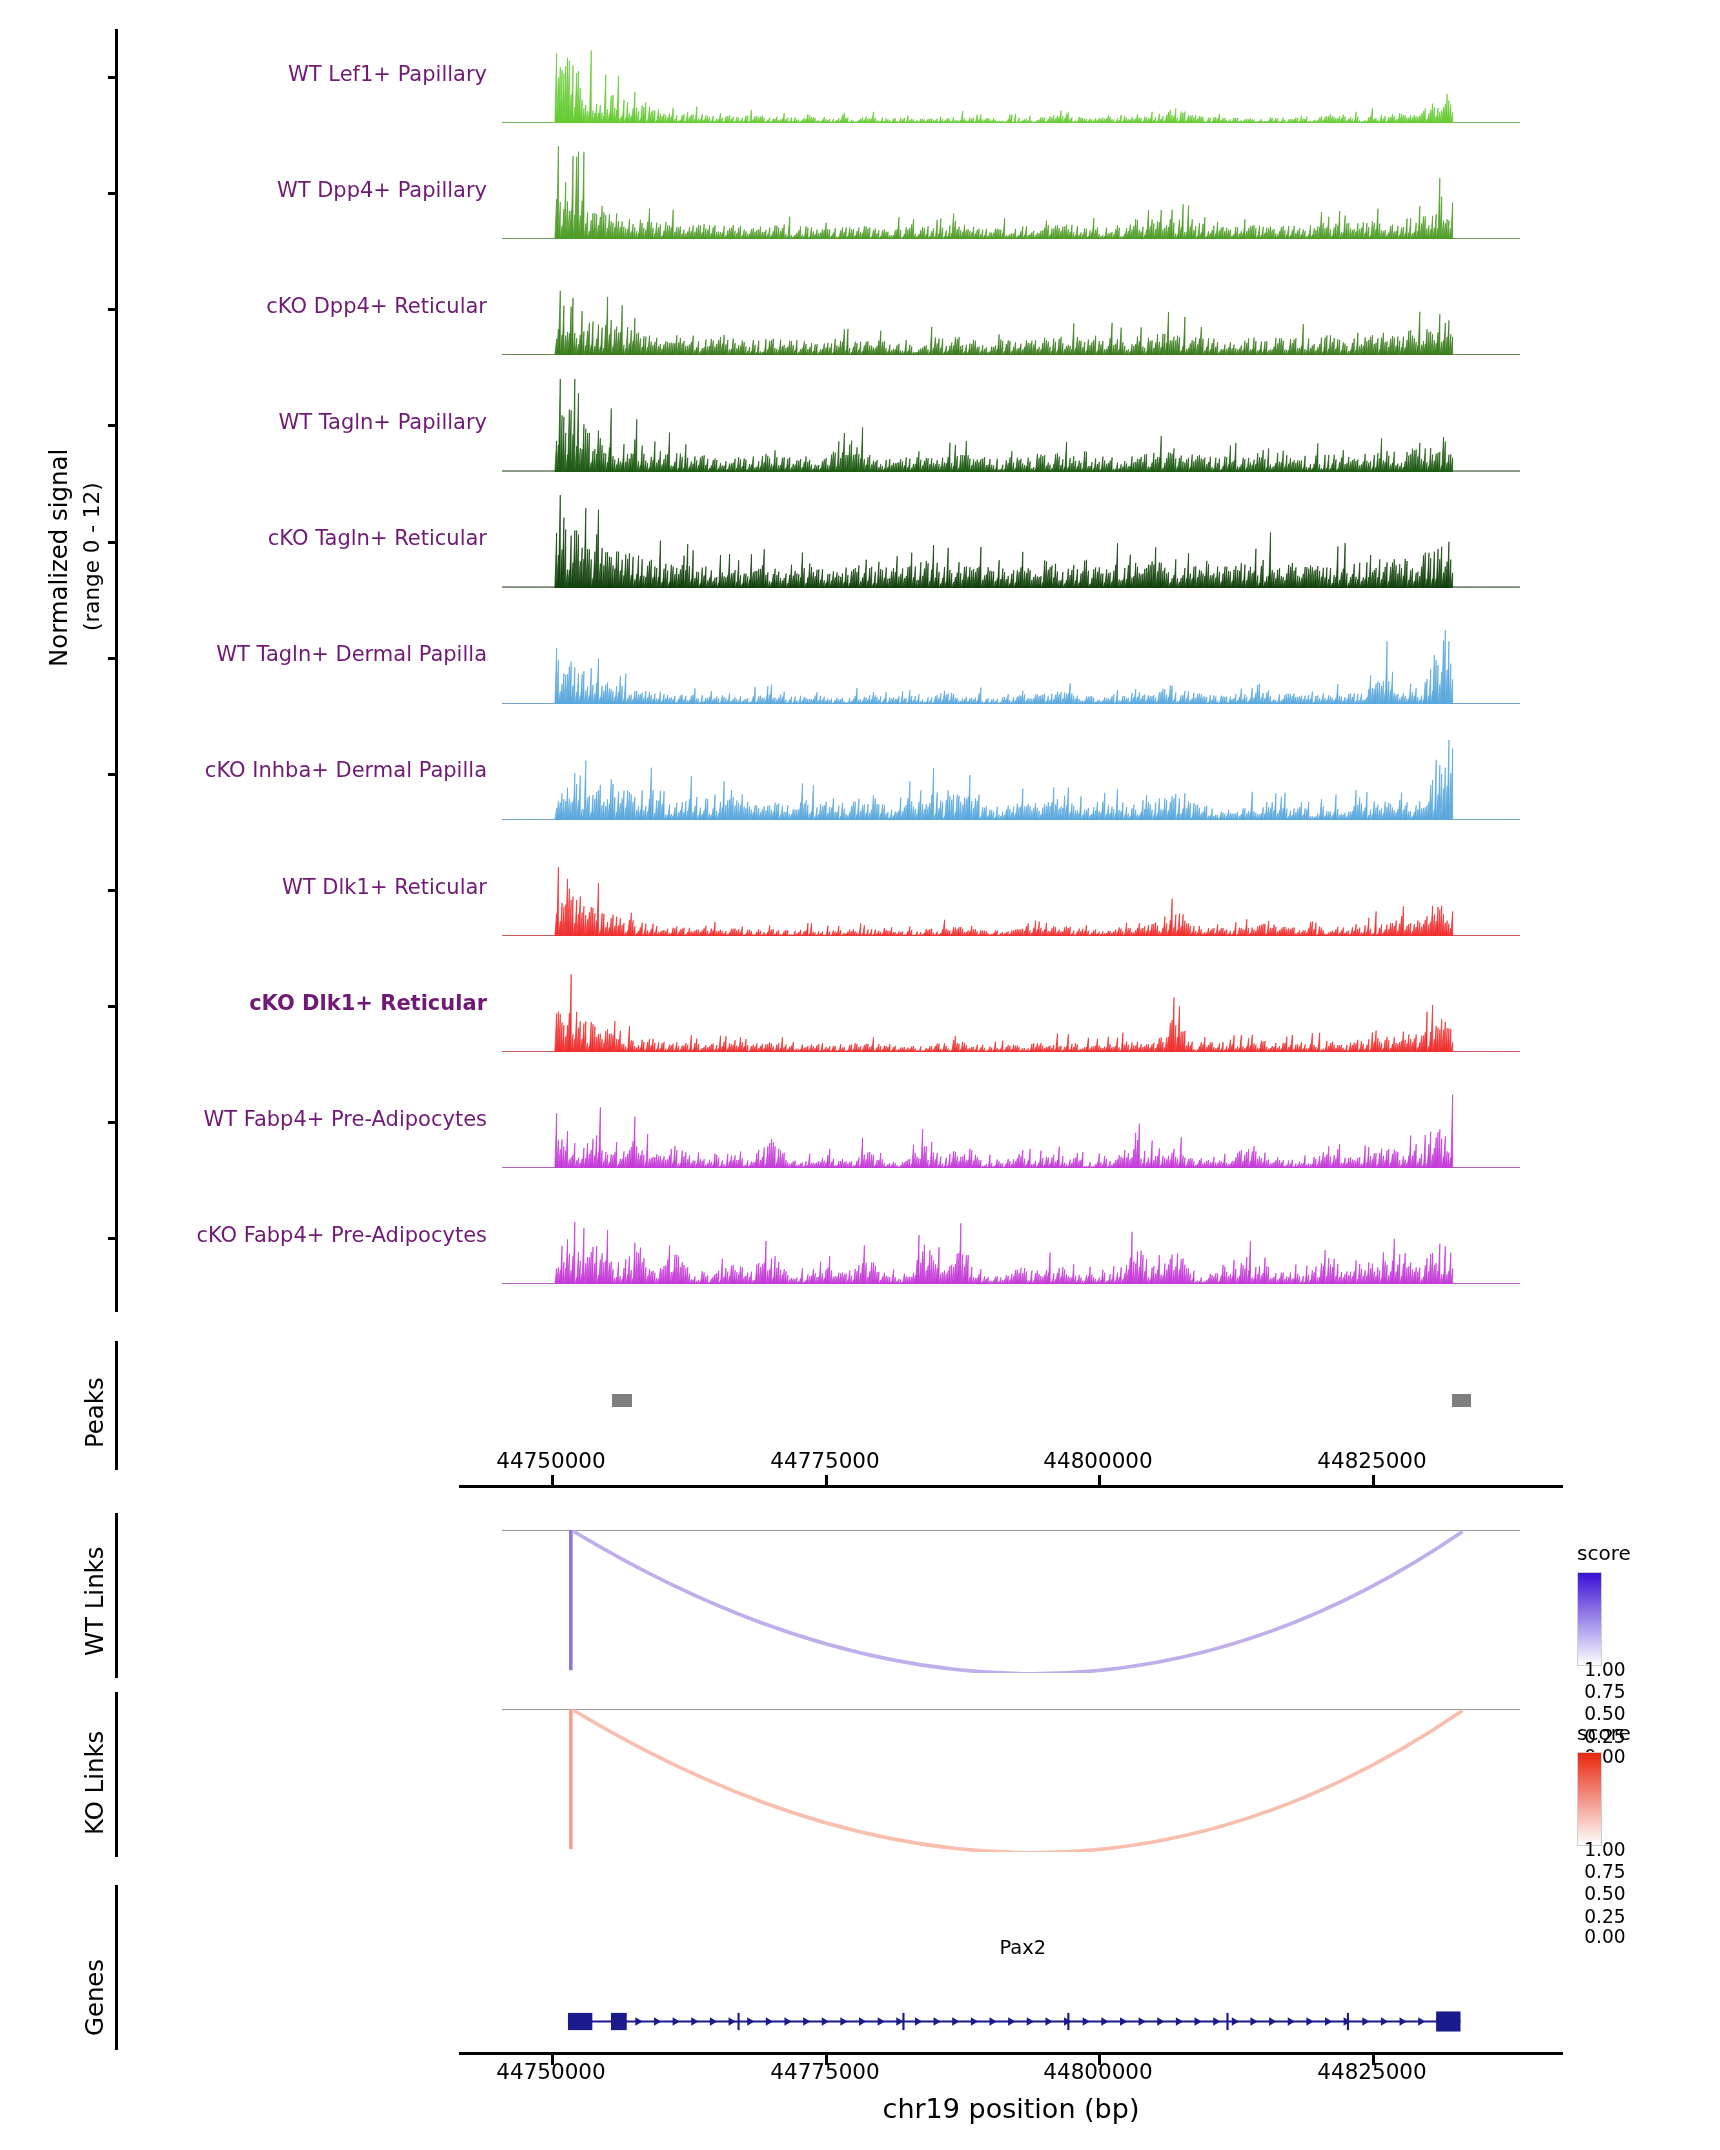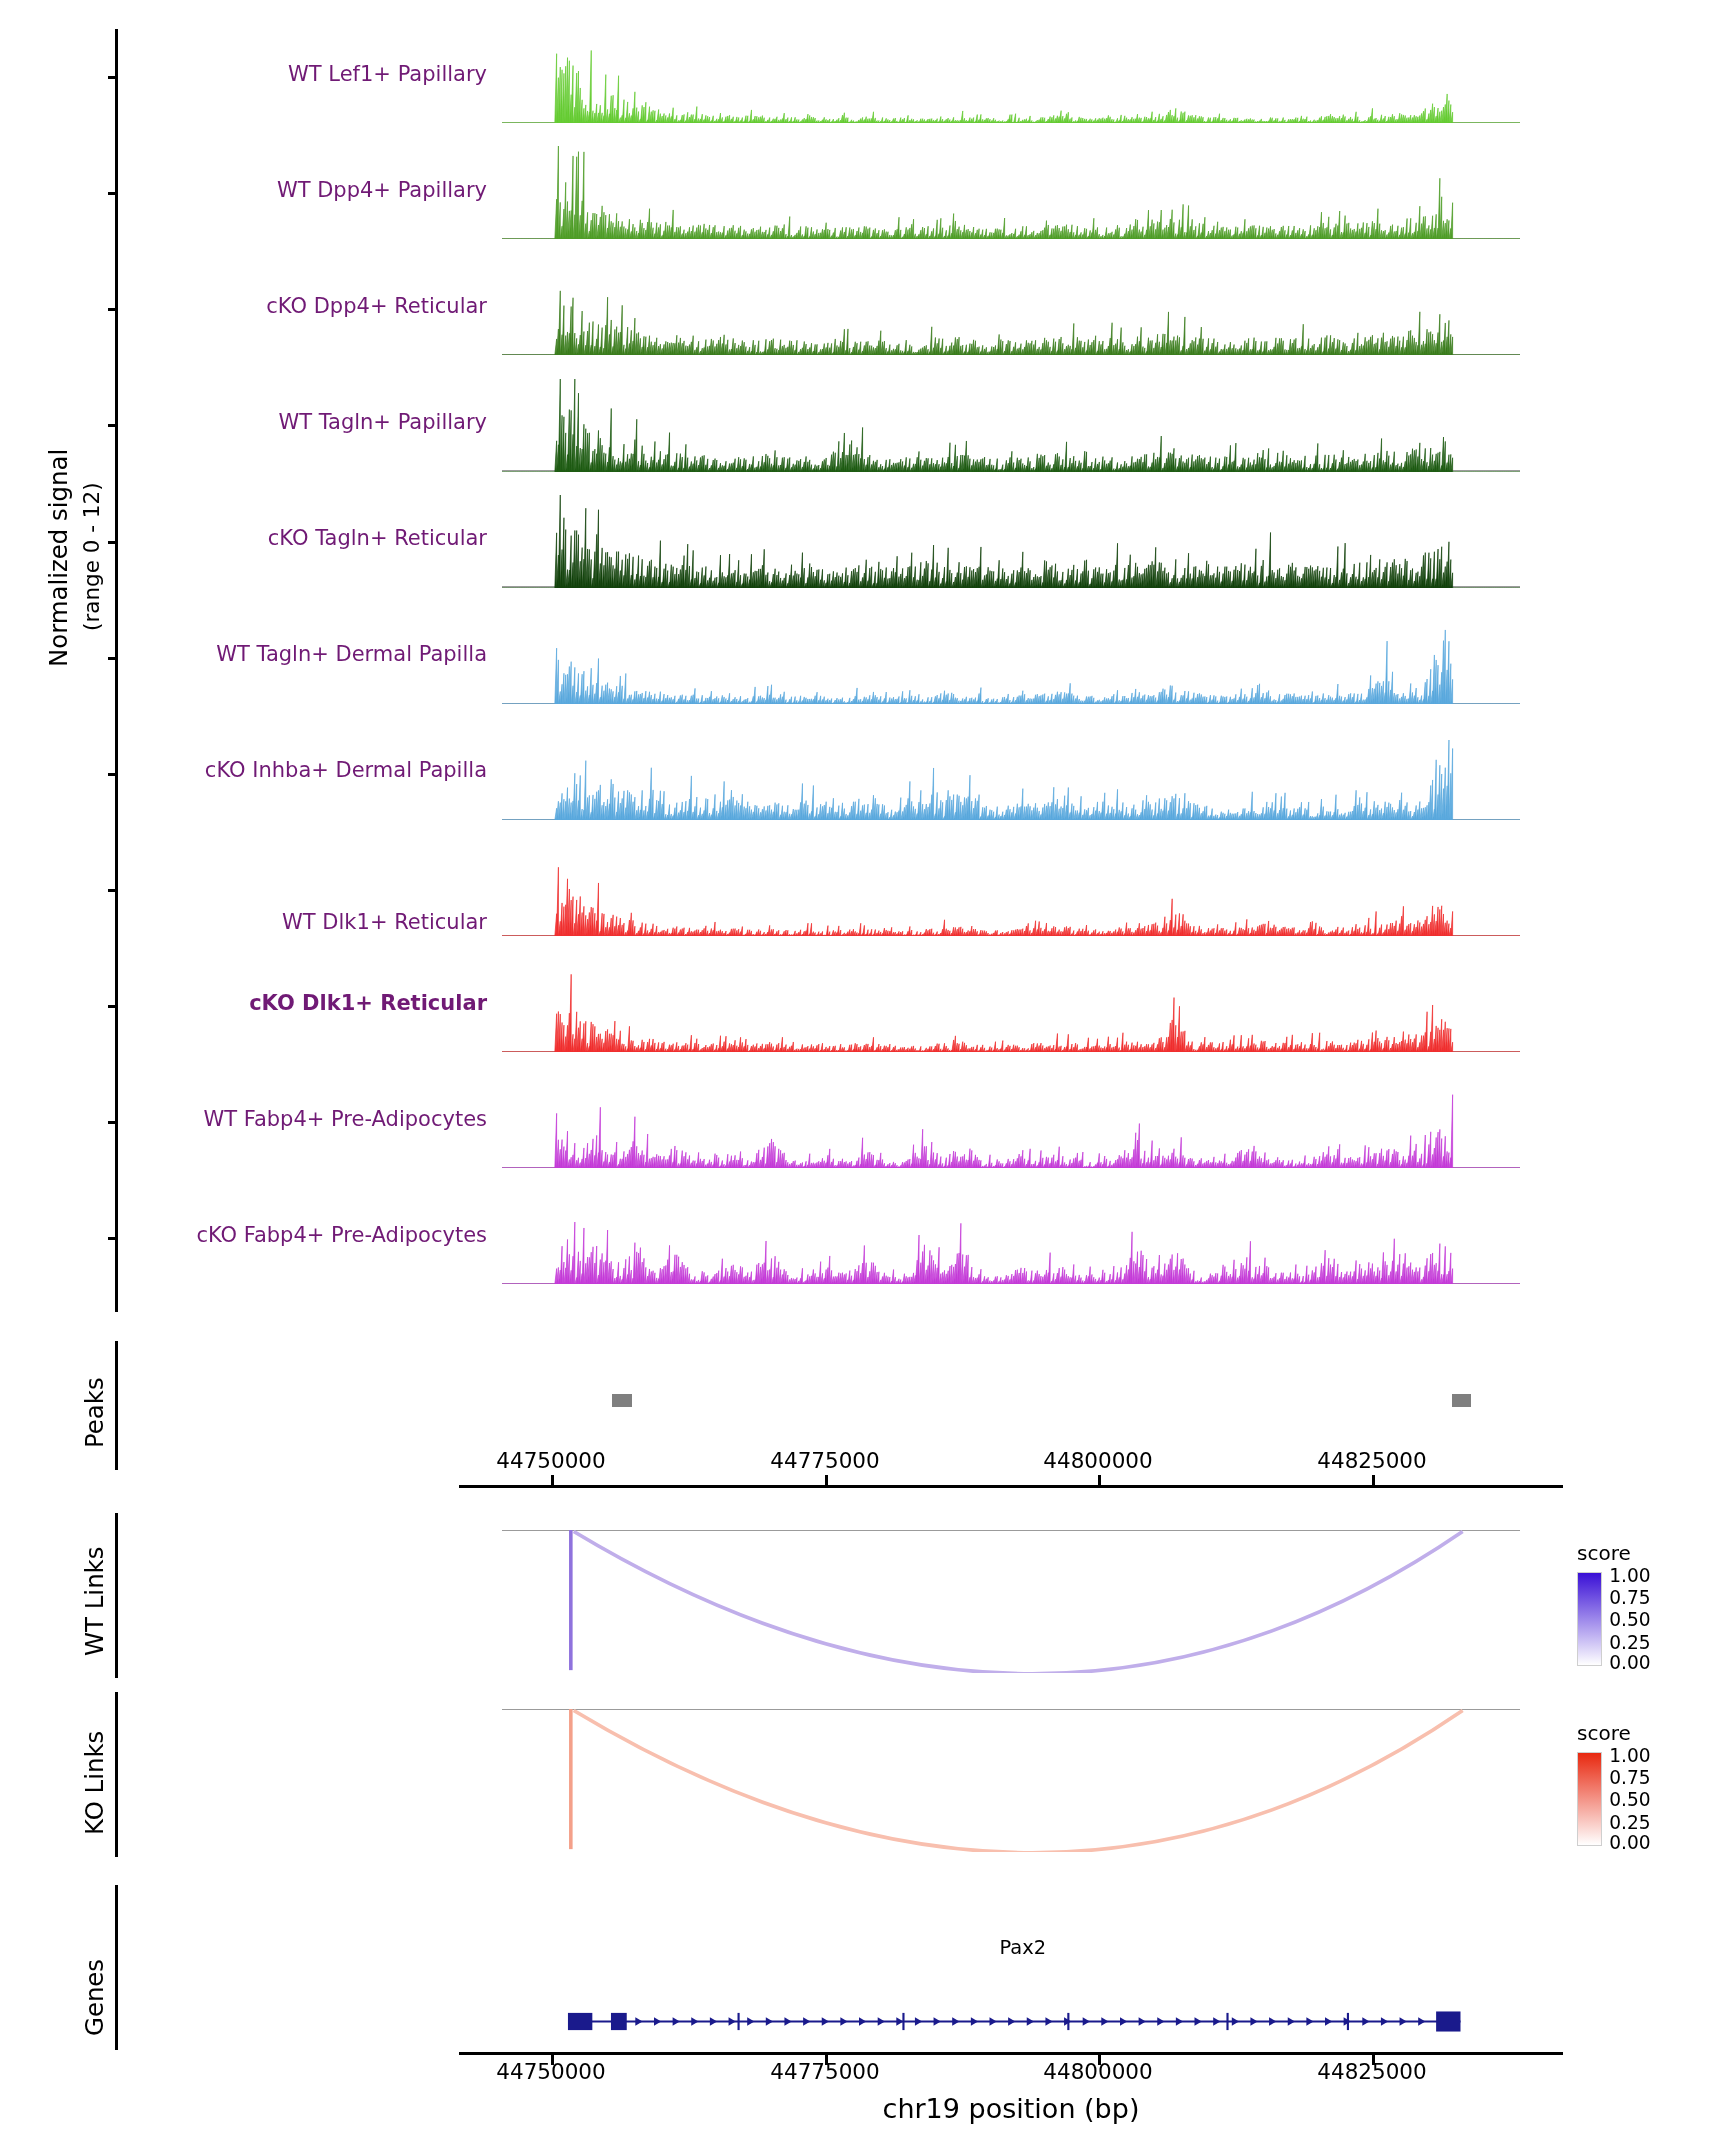--- a/index.html
+++ b/index.html
@@ -110,21 +110,21 @@
   
   .legend {
     position: absolute;
     font-size: 21.5px;
   }
   .legend-title {
     font-size: 20px;
     margin-bottom: 7.2px;
     color: #000000;
   }
-  .legend-body { display: flex; align-items: flex-start; }
+  .legend-body { display: flex; flex-direction: column; align-items: flex-start; }
   .legend-bar {
     width: 23px;
     height: 92px;
     border: 0.7px solid #cfcfcf;
   }
   .legend-ticks {
     margin-left: 7.2px;
     position: relative;
     height: 92px;
     width: 79px;
@@ -210,21 +210,21 @@
       </svg>
     </div>
     <div class="track-label" style="left: 129px; top: 758px; width: 358px;">cKO Inhba+ Dermal Papilla</div>
     <div class="tick" style="left: 108px; top: 773px;"></div>
     <div class="baseline" style="top: 819px;"></div>
     <div class="cov-track" style="top: 727px;">
       <svg viewBox="0 0 1420 128" preserveAspectRatio="none">
         <path d="M 0 128 L 0.0 128.0 L 0.0 128 L 2.5 128.0 L 2.5 128 L 5.1 128.0 L 5.1 128 L 7.6 128.0 L 7.6 128 L 10.2 128.0 L 10.2 128 L 12.7 128.0 L 12.7 128 L 15.2 128.0 L 15.2 128 L 17.8 128.0 L 17.8 128 L 20.3 128.0 L 20.3 128 L 22.9 128.0 L 22.9 128 L 25.4 128.0 L 25.4 128 L 27.9 128.0 L 27.9 128 L 30.5 128.0 L 30.5 128 L 33.0 128.0 L 33.0 128 L 35.6 128.0 L 35.6 128 L 38.1 128.0 L 38.1 128 L 40.6 128.0 L 40.6 128 L 43.2 128.0 L 43.2 128 L 45.7 128.0 L 45.7 128 L 48.3 128.0 L 48.3 128 L 50.8 128.0 L 50.8 128 L 53.3 128.0 L 53.3 128 L 55.9 128.0 L 55.9 128 L 58.4 128.0 L 58.4 128 L 61.0 128.0 L 61.0 128 L 63.5 128.0 L 63.5 128 L 66.0 128.0 L 66.0 128 L 68.6 128.0 L 68.6 128 L 71.1 128.0 L 71.1 128 L 73.7 128.0 L 73.7 128 L 76.2 111.8 L 76.2 128 L 78.7 102.2 L 78.7 128 L 81.3 104.1 L 81.3 128 L 83.8 91.3 L 83.8 128 L 86.4 99.3 L 86.4 128 L 88.9 102.3 L 88.9 128 L 91.4 83.4 L 91.4 128 L 94.0 98.5 L 94.0 128 L 96.5 104.0 L 96.5 128 L 99.1 101.8 L 99.1 128 L 101.6 63.6 L 101.6 128 L 104.2 78.6 L 104.2 128 L 106.7 101.3 L 106.7 128 L 109.2 66.7 L 109.2 128 L 111.8 112.9 L 111.8 128 L 114.3 114.1 L 114.3 128 L 116.9 46.3 L 116.9 128 L 119.4 97.0 L 119.4 128 L 121.9 94.1 L 121.9 128 L 124.5 117.3 L 124.5 128 L 127.0 93.5 L 127.0 128 L 129.6 98.9 L 129.6 128 L 132.1 89.1 L 132.1 128 L 134.6 87.2 L 134.6 128 L 137.2 79.7 L 137.2 128 L 139.7 107.7 L 139.7 128 L 142.3 103.3 L 142.3 128 L 144.8 108.8 L 144.8 128 L 147.3 99.5 L 147.3 128 L 149.9 105.7 L 149.9 128 L 152.4 72.0 L 152.4 128 L 155.0 78.4 L 155.0 128 L 157.5 97.1 L 157.5 128 L 160.0 116.9 L 160.0 128 L 162.6 88.9 L 162.6 128 L 165.1 104.7 L 165.1 128 L 167.7 98.3 L 167.7 128 L 170.2 87.9 L 170.2 128 L 172.7 111.0 L 172.7 128 L 175.3 87.1 L 175.3 128 L 177.8 89.9 L 177.8 128 L 180.4 92.9 L 180.4 128 L 182.9 102.9 L 182.9 128 L 185.4 96.5 L 185.4 128 L 188.0 114.6 L 188.0 128 L 190.5 108.9 L 190.5 128 L 193.1 114.1 L 193.1 128 L 195.6 87.2 L 195.6 128 L 198.1 114.8 L 198.1 128 L 200.7 108.7 L 200.7 128 L 203.2 116.4 L 203.2 128 L 205.8 98.9 L 205.8 128 L 208.3 56.1 L 208.3 128 L 210.8 86.6 L 210.8 128 L 213.4 118.4 L 213.4 128 L 215.9 100.7 L 215.9 128 L 218.5 101.8 L 218.5 128 L 221.0 87.8 L 221.0 128 L 223.5 106.1 L 223.5 128 L 226.1 88.4 L 226.1 128 L 228.6 120.1 L 228.6 128 L 231.2 121.1 L 231.2 128 L 233.7 106.7 L 233.7 128 L 236.2 119.7 L 236.2 128 L 238.8 121.9 L 238.8 128 L 241.3 111.1 L 241.3 128 L 243.9 104.2 L 243.9 128 L 246.4 117.8 L 246.4 128 L 248.9 114.7 L 248.9 128 L 251.5 103.2 L 251.5 128 L 254.0 117.0 L 254.0 128 L 256.6 102.0 L 256.6 128 L 259.1 115.4 L 259.1 128 L 261.6 99.1 L 261.6 128 L 264.2 67.3 L 264.2 128 L 266.7 116.9 L 266.7 128 L 269.3 109.2 L 269.3 128 L 271.8 96.4 L 271.8 128 L 274.3 121.4 L 274.3 128 L 276.9 111.0 L 276.9 128 L 279.4 119.5 L 279.4 128 L 282.0 114.8 L 282.0 128 L 284.5 98.4 L 284.5 128 L 287.0 99.2 L 287.0 128 L 289.6 118.5 L 289.6 128 L 292.1 120.7 L 292.1 128 L 294.7 111.9 L 294.7 128 L 297.2 92.8 L 297.2 128 L 299.7 115.5 L 299.7 128 L 302.3 118.7 L 302.3 128 L 304.8 102.9 L 304.8 128 L 307.4 110.6 L 307.4 128 L 309.9 74.9 L 309.9 128 L 312.5 107.1 L 312.5 128 L 315.0 101.0 L 315.0 128 L 317.5 99.9 L 317.5 128 L 320.1 86.9 L 320.1 128 L 322.6 96.3 L 322.6 128 L 325.2 108.0 L 325.2 128 L 327.7 101.2 L 327.7 128 L 330.2 104.5 L 330.2 128 L 332.8 108.0 L 332.8 128 L 335.3 92.5 L 335.3 128 L 337.9 109.6 L 337.9 128 L 340.4 111.7 L 340.4 128 L 342.9 102.9 L 342.9 128 L 345.5 109.1 L 345.5 128 L 348.0 113.7 L 348.0 128 L 350.6 116.8 L 350.6 128 L 353.1 107.5 L 353.1 128 L 355.6 108.4 L 355.6 128 L 358.2 111.9 L 358.2 128 L 360.7 117.4 L 360.7 128 L 363.3 113.2 L 363.3 128 L 365.8 109.3 L 365.8 128 L 368.3 114.9 L 368.3 128 L 370.9 108.5 L 370.9 128 L 373.4 107.7 L 373.4 128 L 376.0 113.7 L 376.0 128 L 378.5 116.7 L 378.5 128 L 381.0 104.1 L 381.0 128 L 383.6 106.6 L 383.6 128 L 386.1 105.0 L 386.1 128 L 388.7 120.8 L 388.7 128 L 391.2 108.4 L 391.2 128 L 393.7 116.6 L 393.7 128 L 396.3 117.2 L 396.3 128 L 398.8 107.7 L 398.8 128 L 401.4 119.4 L 401.4 128 L 403.9 120.2 L 403.9 128 L 406.4 112.9 L 406.4 128 L 409.0 113.9 L 409.0 128 L 411.5 113.9 L 411.5 128 L 414.1 113.7 L 414.1 128 L 416.6 103.7 L 416.6 128 L 419.1 77.8 L 419.1 128 L 421.7 105.5 L 421.7 128 L 424.2 101.3 L 424.2 128 L 426.8 107.3 L 426.8 128 L 429.3 119.1 L 429.3 128 L 431.8 116.1 L 431.8 128 L 434.4 80.5 L 434.4 128 L 436.9 122.9 L 436.9 128 L 439.5 110.7 L 439.5 128 L 442.0 120.0 L 442.0 128 L 444.5 106.2 L 444.5 128 L 447.1 109.2 L 447.1 128 L 449.6 107.5 L 449.6 128 L 452.2 102.8 L 452.2 128 L 454.7 118.7 L 454.7 128 L 457.2 109.9 L 457.2 128 L 459.8 111.2 L 459.8 128 L 462.3 98.0 L 462.3 128 L 464.9 116.7 L 464.9 128 L 467.4 117.0 L 467.4 128 L 469.9 108.2 L 469.9 128 L 472.5 123.0 L 472.5 128 L 475.0 104.4 L 475.0 128 L 477.6 112.3 L 477.6 128 L 480.1 119.7 L 480.1 128 L 482.6 121.6 L 482.6 128 L 485.2 117.6 L 485.2 128 L 487.7 108.9 L 487.7 128 L 490.3 102.9 L 490.3 128 L 492.8 102.8 L 492.8 128 L 495.3 119.4 L 495.3 128 L 497.9 98.9 L 497.9 128 L 500.4 115.2 L 500.4 128 L 503.0 107.9 L 503.0 128 L 505.5 106.8 L 505.5 128 L 508.1 118.1 L 508.1 128 L 510.6 106.1 L 510.6 128 L 513.1 118.1 L 513.1 128 L 515.7 113.7 L 515.7 128 L 518.2 93.8 L 518.2 128 L 520.8 98.1 L 520.8 128 L 523.3 105.9 L 523.3 128 L 525.8 106.7 L 525.8 128 L 528.4 119.3 L 528.4 128 L 530.9 106.3 L 530.9 128 L 533.5 108.0 L 533.5 128 L 536.0 118.7 L 536.0 128 L 538.5 117.2 L 538.5 128 L 541.1 124.1 L 541.1 128 L 543.6 113.9 L 543.6 128 L 546.2 121.6 L 546.2 128 L 548.7 116.4 L 548.7 128 L 551.2 117.3 L 551.2 128 L 553.8 115.0 L 553.8 128 L 556.3 97.2 L 556.3 128 L 558.9 116.2 L 558.9 128 L 561.4 110.6 L 561.4 128 L 563.9 107.2 L 563.9 128 L 566.5 98.2 L 566.5 128 L 569.0 74.9 L 569.0 128 L 571.6 102.4 L 571.6 128 L 574.1 109.3 L 574.1 128 L 576.6 112.7 L 576.6 128 L 579.2 119.1 L 579.2 128 L 581.7 103.3 L 581.7 128 L 584.3 87.2 L 584.3 128 L 586.8 106.2 L 586.8 128 L 589.3 113.2 L 589.3 128 L 591.9 106.0 L 591.9 128 L 594.4 110.0 L 594.4 128 L 597.0 105.2 L 597.0 128 L 599.5 93.2 L 599.5 128 L 602.0 56.4 L 602.0 128 L 604.6 119.4 L 604.6 128 L 607.1 90.0 L 607.1 128 L 609.7 112.0 L 609.7 128 L 612.2 100.8 L 612.2 128 L 614.7 103.6 L 614.7 128 L 617.3 123.1 L 617.3 128 L 619.8 100.6 L 619.8 128 L 622.4 87.1 L 622.4 128 L 624.9 95.4 L 624.9 128 L 627.4 100.4 L 627.4 128 L 630.0 93.0 L 630.0 128 L 632.5 117.5 L 632.5 128 L 635.1 93.0 L 635.1 128 L 637.6 94.7 L 637.6 128 L 640.1 103.1 L 640.1 128 L 642.7 107.7 L 642.7 128 L 645.2 96.9 L 645.2 128 L 647.8 98.3 L 647.8 128 L 650.3 95.9 L 650.3 128 L 652.8 66.3 L 652.8 128 L 655.4 102.0 L 655.4 128 L 657.9 111.7 L 657.9 128 L 660.5 98.3 L 660.5 128 L 663.0 101.6 L 663.0 128 L 665.5 93.1 L 665.5 128 L 668.1 123.1 L 668.1 128 L 670.6 110.5 L 670.6 128 L 673.2 111.1 L 673.2 128 L 675.7 108.7 L 675.7 128 L 678.2 121.9 L 678.2 128 L 680.8 113.8 L 680.8 128 L 683.3 114.5 L 683.3 128 L 685.9 116.6 L 685.9 128 L 688.4 123.7 L 688.4 128 L 690.9 109.6 L 690.9 128 L 693.5 120.5 L 693.5 128 L 696.0 122.6 L 696.0 128 L 698.6 116.6 L 698.6 128 L 701.1 121.0 L 701.1 128 L 703.6 113.9 L 703.6 128 L 706.2 108.3 L 706.2 128 L 708.7 113.1 L 708.7 128 L 711.3 117.4 L 711.3 128 L 713.8 109.9 L 713.8 128 L 716.4 119.1 L 716.4 128 L 718.9 105.6 L 718.9 128 L 721.4 110.5 L 721.4 128 L 724.0 109.3 L 724.0 128 L 726.5 84.8 L 726.5 128 L 729.1 109.6 L 729.1 128 L 731.6 109.5 L 731.6 128 L 734.1 105.7 L 734.1 128 L 736.7 109.1 L 736.7 128 L 739.2 114.7 L 739.2 128 L 741.8 111.0 L 741.8 128 L 744.3 104.9 L 744.3 128 L 746.8 111.1 L 746.8 128 L 749.4 115.6 L 749.4 128 L 751.9 120.4 L 751.9 128 L 754.5 110.8 L 754.5 128 L 757.0 105.9 L 757.0 128 L 759.5 108.5 L 759.5 128 L 762.1 103.8 L 762.1 128 L 764.6 108.9 L 764.6 128 L 767.2 103.6 L 767.2 128 L 769.7 82.9 L 769.7 128 L 772.2 106.5 L 772.2 128 L 774.8 99.2 L 774.8 128 L 777.3 112.5 L 777.3 128 L 779.9 109.4 L 779.9 128 L 782.4 111.5 L 782.4 128 L 784.9 94.5 L 784.9 128 L 787.5 107.9 L 787.5 128 L 790.0 83.3 L 790.0 128 L 792.6 117.7 L 792.6 128 L 795.1 105.4 L 795.1 128 L 797.6 108.6 L 797.6 128 L 800.2 114.9 L 800.2 128 L 802.7 115.0 L 802.7 128 L 805.3 117.9 L 805.3 128 L 807.8 95.3 L 807.8 128 L 810.3 120.9 L 810.3 128 L 812.9 113.3 L 812.9 128 L 815.4 114.6 L 815.4 128 L 818.0 111.3 L 818.0 128 L 820.5 121.3 L 820.5 128 L 823.0 119.7 L 823.0 128 L 825.6 110.3 L 825.6 128 L 828.1 115.1 L 828.1 128 L 830.7 103.1 L 830.7 128 L 833.2 115.6 L 833.2 128 L 835.7 117.9 L 835.7 128 L 838.3 102.8 L 838.3 128 L 840.8 90.6 L 840.8 128 L 843.4 119.3 L 843.4 128 L 845.9 108.0 L 845.9 128 L 848.4 118.3 L 848.4 128 L 851.0 109.8 L 851.0 128 L 853.5 113.1 L 853.5 128 L 856.1 119.1 L 856.1 128 L 858.6 85.8 L 858.6 128 L 861.1 114.0 L 861.1 128 L 863.7 116.0 L 863.7 128 L 866.2 103.9 L 866.2 128 L 868.8 121.5 L 868.8 128 L 871.3 110.2 L 871.3 128 L 873.8 119.1 L 873.8 128 L 876.4 123.0 L 876.4 128 L 878.9 111.9 L 878.9 128 L 881.5 106.9 L 881.5 128 L 884.0 113.8 L 884.0 128 L 886.5 120.0 L 886.5 128 L 889.1 121.2 L 889.1 128 L 891.6 117.4 L 891.6 128 L 894.2 100.9 L 894.2 128 L 896.7 112.8 L 896.7 128 L 899.2 93.9 L 899.2 128 L 901.8 103.0 L 901.8 128 L 904.3 106.5 L 904.3 128 L 906.9 113.6 L 906.9 128 L 909.4 121.5 L 909.4 128 L 911.9 103.9 L 911.9 128 L 914.5 119.1 L 914.5 128 L 917.0 98.4 L 917.0 128 L 919.6 112.7 L 919.6 128 L 922.1 115.1 L 922.1 128 L 924.7 98.1 L 924.7 128 L 927.2 100.9 L 927.2 128 L 929.7 115.1 L 929.7 128 L 932.3 103.5 L 932.3 128 L 934.8 95.2 L 934.8 128 L 937.4 98.3 L 937.4 128 L 939.9 92.0 L 939.9 128 L 942.4 119.6 L 942.4 128 L 945.0 97.9 L 945.0 128 L 947.5 119.0 L 947.5 128 L 950.1 111.9 L 950.1 128 L 952.6 91.1 L 952.6 128 L 955.1 111.9 L 955.1 128 L 957.7 102.1 L 957.7 128 L 960.2 104.8 L 960.2 128 L 962.8 123.5 L 962.8 128 L 965.3 104.9 L 965.3 128 L 967.8 107.5 L 967.8 128 L 970.4 106.8 L 970.4 128 L 972.9 111.3 L 972.9 128 L 975.5 118.7 L 975.5 128 L 978.0 116.0 L 978.0 128 L 980.5 109.6 L 980.5 128 L 983.1 108.5 L 983.1 128 L 985.6 122.0 L 985.6 128 L 988.2 121.7 L 988.2 128 L 990.7 112.3 L 990.7 128 L 993.2 122.2 L 993.2 128 L 995.8 120.6 L 995.8 128 L 998.3 121.2 L 998.3 128 L 1000.9 124.6 L 1000.9 128 L 1003.4 116.5 L 1003.4 128 L 1005.9 118.1 L 1005.9 128 L 1008.5 119.4 L 1008.5 128 L 1011.0 122.4 L 1011.0 128 L 1013.6 113.7 L 1013.6 128 L 1016.1 118.2 L 1016.1 128 L 1018.6 119.3 L 1018.6 128 L 1021.2 119.2 L 1021.2 128 L 1023.7 118.9 L 1023.7 128 L 1026.3 117.0 L 1026.3 128 L 1028.8 122.2 L 1028.8 128 L 1031.3 120.0 L 1031.3 128 L 1033.9 112.2 L 1033.9 128 L 1036.4 112.1 L 1036.4 128 L 1039.0 118.7 L 1039.0 128 L 1041.5 115.8 L 1041.5 128 L 1044.0 117.5 L 1044.0 128 L 1046.6 89.2 L 1046.6 128 L 1049.1 115.7 L 1049.1 128 L 1051.7 118.4 L 1051.7 128 L 1054.2 119.7 L 1054.2 128 L 1056.7 120.4 L 1056.7 128 L 1059.3 118.8 L 1059.3 128 L 1061.8 110.5 L 1061.8 128 L 1064.4 119.3 L 1064.4 128 L 1066.9 103.1 L 1066.9 128 L 1069.4 110.1 L 1069.4 128 L 1072.0 112.0 L 1072.0 128 L 1074.5 103.6 L 1074.5 128 L 1077.1 114.8 L 1077.1 128 L 1079.6 91.1 L 1079.6 128 L 1082.1 118.8 L 1082.1 128 L 1084.7 114.4 L 1084.7 128 L 1087.2 95.7 L 1087.2 128 L 1089.8 111.7 L 1089.8 128 L 1092.3 90.6 L 1092.3 128 L 1094.8 112.3 L 1094.8 128 L 1097.4 123.0 L 1097.4 128 L 1099.9 114.9 L 1099.9 128 L 1102.5 120.9 L 1102.5 128 L 1105.0 112.1 L 1105.0 128 L 1107.5 117.3 L 1107.5 128 L 1110.1 112.5 L 1110.1 128 L 1112.6 110.4 L 1112.6 128 L 1115.2 103.5 L 1115.2 128 L 1117.7 120.6 L 1117.7 128 L 1120.3 111.9 L 1120.3 128 L 1122.8 113.8 L 1122.8 128 L 1125.3 103.2 L 1125.3 128 L 1127.9 122.5 L 1127.9 128 L 1130.4 122.9 L 1130.4 128 L 1133.0 123.6 L 1133.0 128 L 1135.5 123.2 L 1135.5 128 L 1138.0 118.9 L 1138.0 128 L 1140.6 121.5 L 1140.6 128 L 1143.1 99.2 L 1143.1 128 L 1145.7 109.6 L 1145.7 128 L 1148.2 121.9 L 1148.2 128 L 1150.7 116.0 L 1150.7 128 L 1153.3 116.5 L 1153.3 128 L 1155.8 116.4 L 1155.8 128 L 1158.4 121.5 L 1158.4 128 L 1160.9 117.2 L 1160.9 128 L 1163.4 93.2 L 1163.4 128 L 1166.0 113.1 L 1166.0 128 L 1168.5 120.7 L 1168.5 128 L 1171.1 119.1 L 1171.1 128 L 1173.6 120.7 L 1173.6 128 L 1176.1 118.1 L 1176.1 128 L 1178.7 123.3 L 1178.7 128 L 1181.2 116.7 L 1181.2 128 L 1183.8 116.6 L 1183.8 128 L 1186.3 115.6 L 1186.3 128 L 1188.8 108.8 L 1188.8 128 L 1191.4 87.1 L 1191.4 128 L 1193.9 107.3 L 1193.9 128 L 1196.5 96.9 L 1196.5 128 L 1199.0 105.3 L 1199.0 128 L 1201.5 115.8 L 1201.5 128 L 1204.1 111.1 L 1204.1 128 L 1206.6 89.7 L 1206.6 128 L 1209.2 121.3 L 1209.2 128 L 1211.7 113.4 L 1211.7 128 L 1214.2 120.0 L 1214.2 128 L 1216.8 102.2 L 1216.8 128 L 1219.3 111.0 L 1219.3 128 L 1221.9 107.2 L 1221.9 128 L 1224.4 114.4 L 1224.4 128 L 1226.9 112.2 L 1226.9 128 L 1229.5 118.6 L 1229.5 128 L 1232.0 102.9 L 1232.0 128 L 1234.6 110.0 L 1234.6 128 L 1237.1 104.1 L 1237.1 128 L 1239.6 105.8 L 1239.6 128 L 1242.2 110.7 L 1242.2 128 L 1244.7 114.3 L 1244.7 128 L 1247.3 117.5 L 1247.3 128 L 1249.8 113.2 L 1249.8 128 L 1252.3 100.6 L 1252.3 128 L 1254.9 90.4 L 1254.9 128 L 1257.4 113.9 L 1257.4 128 L 1260.0 108.5 L 1260.0 128 L 1262.5 103.8 L 1262.5 128 L 1265.0 116.2 L 1265.0 128 L 1267.6 115.7 L 1267.6 128 L 1270.1 122.6 L 1270.1 128 L 1272.7 117.0 L 1272.7 128 L 1275.2 108.0 L 1275.2 128 L 1277.7 113.6 L 1277.7 128 L 1280.3 102.6 L 1280.3 128 L 1282.8 111.9 L 1282.8 128 L 1285.4 111.3 L 1285.4 128 L 1287.9 110.5 L 1287.9 128 L 1290.4 107.8 L 1290.4 128 L 1293.0 103.3 L 1293.0 128 L 1295.5 80.5 L 1295.5 128 L 1298.1 72.9 L 1298.1 128 L 1300.6 113.2 L 1300.6 128 L 1303.1 45.2 L 1303.1 128 L 1305.7 92.9 L 1305.7 128 L 1308.2 52.6 L 1308.2 128 L 1310.8 64.7 L 1310.8 128 L 1313.3 84.8 L 1313.3 128 L 1315.8 56.0 L 1315.8 128 L 1318.4 81.0 L 1318.4 128 L 1320.9 17.9 L 1320.9 128 L 1323.5 63.7 L 1323.5 128 L 1326.0 29.6 L 1326.0 128 L 1328.6 128.0 L 1328.6 128 L 1331.1 128.0 L 1331.1 128 L 1333.6 128.0 L 1333.6 128 L 1336.2 128.0 L 1336.2 128 L 1338.7 128.0 L 1338.7 128 L 1341.3 128.0 L 1341.3 128 L 1343.8 128.0 L 1343.8 128 L 1346.3 128.0 L 1346.3 128 L 1348.9 128.0 L 1348.9 128 L 1351.4 128.0 L 1351.4 128 L 1354.0 128.0 L 1354.0 128 L 1356.5 128.0 L 1356.5 128 L 1359.0 128.0 L 1359.0 128 L 1361.6 128.0 L 1361.6 128 L 1364.1 128.0 L 1364.1 128 L 1366.7 128.0 L 1366.7 128 L 1369.2 128.0 L 1369.2 128 L 1371.7 128.0 L 1371.7 128 L 1374.3 128.0 L 1374.3 128 L 1376.8 128.0 L 1376.8 128 L 1379.4 128.0 L 1379.4 128 L 1381.9 128.0 L 1381.9 128 L 1384.4 128.0 L 1384.4 128 L 1387.0 128.0 L 1387.0 128 L 1389.5 128.0 L 1389.5 128 L 1392.1 128.0 L 1392.1 128 L 1394.6 128.0 L 1394.6 128 L 1397.1 128.0 L 1397.1 128 L 1399.7 128.0 L 1399.7 128 L 1402.2 128.0 L 1402.2 128 L 1404.8 128.0 L 1404.8 128 L 1407.3 128.0 L 1407.3 128 L 1409.8 128.0 L 1409.8 128 L 1412.4 128.0 L 1412.4 128 L 1414.9 128.0 L 1414.9 128 L 1417.5 128.0 L 1417.5 128 L 1420.0 128.0 L 1420.0 128 Z" fill="#5aa9dd" stroke="#5aa9dd" stroke-width="1"></path>
       </svg>
     </div>
-    <div class="track-label" style="left: 129px; top: 910px; width: 358px;">WT Dlk1+ Reticular</div>
+    <div class="track-label" style="left: 129px; top: 875px; width: 358px;">WT Dlk1+ Reticular</div>
     <div class="tick" style="left: 108px; top: 889px;"></div>
     <div class="baseline" style="top: 935px;"></div>
     <div class="cov-track" style="top: 843px;">
       <svg viewBox="0 0 1420 128" preserveAspectRatio="none">
         <path d="M 0 128 L 0.0 128.0 L 0.0 128 L 2.5 128.0 L 2.5 128 L 5.1 128.0 L 5.1 128 L 7.6 128.0 L 7.6 128 L 10.2 128.0 L 10.2 128 L 12.7 128.0 L 12.7 128 L 15.2 128.0 L 15.2 128 L 17.8 128.0 L 17.8 128 L 20.3 128.0 L 20.3 128 L 22.9 128.0 L 22.9 128 L 25.4 128.0 L 25.4 128 L 27.9 128.0 L 27.9 128 L 30.5 128.0 L 30.5 128 L 33.0 128.0 L 33.0 128 L 35.6 128.0 L 35.6 128 L 38.1 128.0 L 38.1 128 L 40.6 128.0 L 40.6 128 L 43.2 128.0 L 43.2 128 L 45.7 128.0 L 45.7 128 L 48.3 128.0 L 48.3 128 L 50.8 128.0 L 50.8 128 L 53.3 128.0 L 53.3 128 L 55.9 128.0 L 55.9 128 L 58.4 128.0 L 58.4 128 L 61.0 128.0 L 61.0 128 L 63.5 128.0 L 63.5 128 L 66.0 128.0 L 66.0 128 L 68.6 128.0 L 68.6 128 L 71.1 128.0 L 71.1 128 L 73.7 128.0 L 73.7 128 L 76.2 97.3 L 76.2 128 L 78.7 33.4 L 78.7 128 L 81.3 107.8 L 81.3 128 L 83.8 82.5 L 83.8 128 L 86.4 87.6 L 86.4 128 L 88.9 85.0 L 88.9 128 L 91.4 49.3 L 91.4 128 L 94.0 63.3 L 94.0 128 L 96.5 78.5 L 96.5 128 L 99.1 73.8 L 99.1 128 L 101.6 110.4 L 101.6 128 L 104.2 78.4 L 104.2 128 L 106.7 98.1 L 106.7 128 L 109.2 73.6 L 109.2 128 L 111.8 95.7 L 111.8 128 L 114.3 87.2 L 114.3 128 L 116.9 99.6 L 116.9 128 L 119.4 104.8 L 119.4 128 L 121.9 95.6 L 121.9 128 L 124.5 88.2 L 124.5 128 L 127.0 89.2 L 127.0 128 L 129.6 96.7 L 129.6 128 L 132.1 106.9 L 132.1 128 L 134.6 55.0 L 134.6 128 L 137.2 121.2 L 137.2 128 L 139.7 96.7 L 139.7 128 L 142.3 97.6 L 142.3 128 L 144.8 115.9 L 144.8 128 L 147.3 108.8 L 147.3 128 L 149.9 116.1 L 149.9 128 L 152.4 103.4 L 152.4 128 L 155.0 98.9 L 155.0 128 L 157.5 114.5 L 157.5 128 L 160.0 101.3 L 160.0 128 L 162.6 113.3 L 162.6 128 L 165.1 103.3 L 165.1 128 L 167.7 112.7 L 167.7 128 L 170.2 110.2 L 170.2 128 L 172.7 122.9 L 172.7 128 L 175.3 120.6 L 175.3 128 L 177.8 106.0 L 177.8 128 L 180.4 96.1 L 180.4 128 L 182.9 106.5 L 182.9 128 L 185.4 114.5 L 185.4 128 L 188.0 124.1 L 188.0 128 L 190.5 120.9 L 190.5 128 L 193.1 116.2 L 193.1 128 L 195.6 109.6 L 195.6 128 L 198.1 124.4 L 198.1 128 L 200.7 111.0 L 200.7 128 L 203.2 120.4 L 203.2 128 L 205.8 123.0 L 205.8 128 L 208.3 118.2 L 208.3 128 L 210.8 111.1 L 210.8 128 L 213.4 122.8 L 213.4 128 L 215.9 114.2 L 215.9 128 L 218.5 122.7 L 218.5 128 L 221.0 122.3 L 221.0 128 L 223.5 120.5 L 223.5 128 L 226.1 119.7 L 226.1 128 L 228.6 121.4 L 228.6 128 L 231.2 118.1 L 231.2 128 L 233.7 123.8 L 233.7 128 L 236.2 124.2 L 236.2 128 L 238.8 116.6 L 238.8 128 L 241.3 117.8 L 241.3 128 L 243.9 114.9 L 243.9 128 L 246.4 123.3 L 246.4 128 L 248.9 119.1 L 248.9 128 L 251.5 117.8 L 251.5 128 L 254.0 116.6 L 254.0 128 L 256.6 125.3 L 256.6 128 L 259.1 122.7 L 259.1 128 L 261.6 116.8 L 261.6 128 L 264.2 121.4 L 264.2 128 L 266.7 122.0 L 266.7 128 L 269.3 120.4 L 269.3 128 L 271.8 119.1 L 271.8 128 L 274.3 119.4 L 274.3 128 L 276.9 122.5 L 276.9 128 L 279.4 120.0 L 279.4 128 L 282.0 117.5 L 282.0 128 L 284.5 114.0 L 284.5 128 L 287.0 120.8 L 287.0 128 L 289.6 123.9 L 289.6 128 L 292.1 117.7 L 292.1 128 L 294.7 120.0 L 294.7 128 L 297.2 108.7 L 297.2 128 L 299.7 121.4 L 299.7 128 L 302.3 120.9 L 302.3 128 L 304.8 119.3 L 304.8 128 L 307.4 121.3 L 307.4 128 L 309.9 123.8 L 309.9 128 L 312.5 121.2 L 312.5 128 L 315.0 125.1 L 315.0 128 L 317.5 123.3 L 317.5 128 L 320.1 118.2 L 320.1 128 L 322.6 117.9 L 322.6 128 L 325.2 117.8 L 325.2 128 L 327.7 120.3 L 327.7 128 L 330.2 118.6 L 330.2 128 L 332.8 122.0 L 332.8 128 L 335.3 115.0 L 335.3 128 L 337.9 126.3 L 337.9 128 L 340.4 124.9 L 340.4 128 L 342.9 119.4 L 342.9 128 L 345.5 119.4 L 345.5 128 L 348.0 121.0 L 348.0 128 L 350.6 125.3 L 350.6 128 L 353.1 126.2 L 353.1 128 L 355.6 122.1 L 355.6 128 L 358.2 119.0 L 358.2 128 L 360.7 120.8 L 360.7 128 L 363.3 125.7 L 363.3 128 L 365.8 122.7 L 365.8 128 L 368.3 125.0 L 368.3 128 L 370.9 122.5 L 370.9 128 L 373.4 113.4 L 373.4 128 L 376.0 119.0 L 376.0 128 L 378.5 118.6 L 378.5 128 L 381.0 125.0 L 381.0 128 L 383.6 121.6 L 383.6 128 L 386.1 120.1 L 386.1 128 L 388.7 125.8 L 388.7 128 L 391.2 125.6 L 391.2 128 L 393.7 121.5 L 393.7 128 L 396.3 119.8 L 396.3 128 L 398.8 120.2 L 398.8 128 L 401.4 125.6 L 401.4 128 L 403.9 126.1 L 403.9 128 L 406.4 125.9 L 406.4 128 L 409.0 121.0 L 409.0 128 L 411.5 124.3 L 411.5 128 L 414.1 122.7 L 414.1 128 L 416.6 119.4 L 416.6 128 L 419.1 125.4 L 419.1 128 L 421.7 121.5 L 421.7 128 L 424.2 120.7 L 424.2 128 L 426.8 110.4 L 426.8 128 L 429.3 124.8 L 429.3 128 L 431.8 110.5 L 431.8 128 L 434.4 122.0 L 434.4 128 L 436.9 123.3 L 436.9 128 L 439.5 126.3 L 439.5 128 L 442.0 122.0 L 442.0 128 L 444.5 124.4 L 444.5 128 L 447.1 121.8 L 447.1 128 L 449.6 126.5 L 449.6 128 L 452.2 126.5 L 452.2 128 L 454.7 113.7 L 454.7 128 L 457.2 122.0 L 457.2 128 L 459.8 126.5 L 459.8 128 L 462.3 120.2 L 462.3 128 L 464.9 121.9 L 464.9 128 L 467.4 123.1 L 467.4 128 L 469.9 114.1 L 469.9 128 L 472.5 119.8 L 472.5 128 L 475.0 125.9 L 475.0 128 L 477.6 123.6 L 477.6 128 L 480.1 124.7 L 480.1 128 L 482.6 122.0 L 482.6 128 L 485.2 119.2 L 485.2 128 L 487.7 121.5 L 487.7 128 L 490.3 118.6 L 490.3 128 L 492.8 121.6 L 492.8 128 L 495.3 123.2 L 495.3 128 L 497.9 124.2 L 497.9 128 L 500.4 110.5 L 500.4 128 L 503.0 124.7 L 503.0 128 L 505.5 113.4 L 505.5 128 L 508.1 125.2 L 508.1 128 L 510.6 119.3 L 510.6 128 L 513.1 124.6 L 513.1 128 L 515.7 118.7 L 515.7 128 L 518.2 125.6 L 518.2 128 L 520.8 119.1 L 520.8 128 L 523.3 123.7 L 523.3 128 L 525.8 120.6 L 525.8 128 L 528.4 122.4 L 528.4 128 L 530.9 124.4 L 530.9 128 L 533.5 117.1 L 533.5 128 L 536.0 119.7 L 536.0 128 L 538.5 120.8 L 538.5 128 L 541.1 121.3 L 541.1 128 L 543.6 116.1 L 543.6 128 L 546.2 122.8 L 546.2 128 L 548.7 122.6 L 548.7 128 L 551.2 124.7 L 551.2 128 L 553.8 121.6 L 553.8 128 L 556.3 122.5 L 556.3 128 L 558.9 121.5 L 558.9 128 L 561.4 126.1 L 561.4 128 L 563.9 126.1 L 563.9 128 L 566.5 121.5 L 566.5 128 L 569.0 114.9 L 569.0 128 L 571.6 119.8 L 571.6 128 L 574.1 126.3 L 574.1 128 L 576.6 126.2 L 576.6 128 L 579.2 121.7 L 579.2 128 L 581.7 126.3 L 581.7 128 L 584.3 122.7 L 584.3 128 L 586.8 125.7 L 586.8 128 L 589.3 123.4 L 589.3 128 L 591.9 118.5 L 591.9 128 L 594.4 120.2 L 594.4 128 L 597.0 118.6 L 597.0 128 L 599.5 118.0 L 599.5 128 L 602.0 123.5 L 602.0 128 L 604.6 125.5 L 604.6 128 L 607.1 121.9 L 607.1 128 L 609.7 125.2 L 609.7 128 L 612.2 123.9 L 612.2 128 L 614.7 118.7 L 614.7 128 L 617.3 105.7 L 617.3 128 L 619.8 118.0 L 619.8 128 L 622.4 119.7 L 622.4 128 L 624.9 120.9 L 624.9 128 L 627.4 124.1 L 627.4 128 L 630.0 115.9 L 630.0 128 L 632.5 116.3 L 632.5 128 L 635.1 118.6 L 635.1 128 L 637.6 116.1 L 637.6 128 L 640.1 115.4 L 640.1 128 L 642.7 118.0 L 642.7 128 L 645.2 122.4 L 645.2 128 L 647.8 122.8 L 647.8 128 L 650.3 120.4 L 650.3 128 L 652.8 121.5 L 652.8 128 L 655.4 114.3 L 655.4 128 L 657.9 118.5 L 657.9 128 L 660.5 118.4 L 660.5 128 L 663.0 121.5 L 663.0 128 L 665.5 125.9 L 665.5 128 L 668.1 119.9 L 668.1 128 L 670.6 120.5 L 670.6 128 L 673.2 120.6 L 673.2 128 L 675.7 121.6 L 675.7 128 L 678.2 123.9 L 678.2 128 L 680.8 125.9 L 680.8 128 L 683.3 124.8 L 683.3 128 L 685.9 123.7 L 685.9 128 L 688.4 120.6 L 688.4 128 L 690.9 120.2 L 690.9 128 L 693.5 126.3 L 693.5 128 L 696.0 123.7 L 696.0 128 L 698.6 122.5 L 698.6 128 L 701.1 124.4 L 701.1 128 L 703.6 122.7 L 703.6 128 L 706.2 121.6 L 706.2 128 L 708.7 124.9 L 708.7 128 L 711.3 120.0 L 711.3 128 L 713.8 120.3 L 713.8 128 L 716.4 119.3 L 716.4 128 L 718.9 118.4 L 718.9 128 L 721.4 119.2 L 721.4 128 L 724.0 118.9 L 724.0 128 L 726.5 117.9 L 726.5 128 L 729.1 121.1 L 729.1 128 L 731.6 114.3 L 731.6 128 L 734.1 110.6 L 734.1 128 L 736.7 120.3 L 736.7 128 L 739.2 123.7 L 739.2 128 L 741.8 117.3 L 741.8 128 L 744.3 107.0 L 744.3 128 L 746.8 119.0 L 746.8 128 L 749.4 108.0 L 749.4 128 L 751.9 116.8 L 751.9 128 L 754.5 121.0 L 754.5 128 L 757.0 118.8 L 757.0 128 L 759.5 110.1 L 759.5 128 L 762.1 120.9 L 762.1 128 L 764.6 121.5 L 764.6 128 L 767.2 117.3 L 767.2 128 L 769.7 114.7 L 769.7 128 L 772.2 115.7 L 772.2 128 L 774.8 122.1 L 774.8 128 L 777.3 119.2 L 777.3 128 L 779.9 121.5 L 779.9 128 L 782.4 122.0 L 782.4 128 L 784.9 116.1 L 784.9 128 L 787.5 114.8 L 787.5 128 L 790.0 117.1 L 790.0 128 L 792.6 115.4 L 792.6 128 L 795.1 124.7 L 795.1 128 L 797.6 120.5 L 797.6 128 L 800.2 125.8 L 800.2 128 L 802.7 121.8 L 802.7 128 L 805.3 117.9 L 805.3 128 L 807.8 121.0 L 807.8 128 L 810.3 118.1 L 810.3 128 L 812.9 121.2 L 812.9 128 L 815.4 112.9 L 815.4 128 L 818.0 120.7 L 818.0 128 L 820.5 125.8 L 820.5 128 L 823.0 123.3 L 823.0 128 L 825.6 120.3 L 825.6 128 L 828.1 119.0 L 828.1 128 L 830.7 124.2 L 830.7 128 L 833.2 122.0 L 833.2 128 L 835.7 125.1 L 835.7 128 L 838.3 121.5 L 838.3 128 L 840.8 124.1 L 840.8 128 L 843.4 123.8 L 843.4 128 L 845.9 120.9 L 845.9 128 L 848.4 121.1 L 848.4 128 L 851.0 123.6 L 851.0 128 L 853.5 121.7 L 853.5 128 L 856.1 119.2 L 856.1 128 L 858.6 122.1 L 858.6 128 L 861.1 116.2 L 861.1 128 L 863.7 117.8 L 863.7 128 L 866.2 121.7 L 866.2 128 L 868.8 124.5 L 868.8 128 L 871.3 109.6 L 871.3 128 L 873.8 117.5 L 873.8 128 L 876.4 117.2 L 876.4 128 L 878.9 122.3 L 878.9 128 L 881.5 123.3 L 881.5 128 L 884.0 120.1 L 884.0 128 L 886.5 117.3 L 886.5 128 L 889.1 110.4 L 889.1 128 L 891.6 117.9 L 891.6 128 L 894.2 117.0 L 894.2 128 L 896.7 114.5 L 896.7 128 L 899.2 121.2 L 899.2 128 L 901.8 112.8 L 901.8 128 L 904.3 120.2 L 904.3 128 L 906.9 111.7 L 906.9 128 L 909.4 111.2 L 909.4 128 L 911.9 109.6 L 911.9 128 L 914.5 113.7 L 914.5 128 L 917.0 121.0 L 917.0 128 L 919.6 122.9 L 919.6 128 L 922.1 116.8 L 922.1 128 L 924.7 101.5 L 924.7 128 L 927.2 110.7 L 927.2 128 L 929.7 120.5 L 929.7 128 L 932.3 106.2 L 932.3 128 L 934.8 76.8 L 934.8 128 L 937.4 116.2 L 937.4 128 L 939.9 98.5 L 939.9 128 L 942.4 119.5 L 942.4 128 L 945.0 96.9 L 945.0 128 L 947.5 114.4 L 947.5 128 L 950.1 98.1 L 950.1 128 L 952.6 107.0 L 952.6 128 L 955.1 110.7 L 955.1 128 L 957.7 110.9 L 957.7 128 L 960.2 114.5 L 960.2 128 L 962.8 122.4 L 962.8 128 L 965.3 114.5 L 965.3 128 L 967.8 120.9 L 967.8 128 L 970.4 123.3 L 970.4 128 L 972.9 114.1 L 972.9 128 L 975.5 118.8 L 975.5 128 L 978.0 124.1 L 978.0 128 L 980.5 122.8 L 980.5 128 L 983.1 123.3 L 983.1 128 L 985.6 117.2 L 985.6 128 L 988.2 120.6 L 988.2 128 L 990.7 117.9 L 990.7 128 L 993.2 117.3 L 993.2 128 L 995.8 123.7 L 995.8 128 L 998.3 112.0 L 998.3 128 L 1000.9 120.4 L 1000.9 128 L 1003.4 117.4 L 1003.4 128 L 1005.9 117.0 L 1005.9 128 L 1008.5 120.6 L 1008.5 128 L 1011.0 119.1 L 1011.0 128 L 1013.6 124.3 L 1013.6 128 L 1016.1 120.9 L 1016.1 128 L 1018.6 125.0 L 1018.6 128 L 1021.2 120.7 L 1021.2 128 L 1023.7 109.2 L 1023.7 128 L 1026.3 124.9 L 1026.3 128 L 1028.8 116.5 L 1028.8 128 L 1031.3 116.9 L 1031.3 128 L 1033.9 118.6 L 1033.9 128 L 1036.4 119.8 L 1036.4 128 L 1039.0 105.1 L 1039.0 128 L 1041.5 117.3 L 1041.5 128 L 1044.0 123.9 L 1044.0 128 L 1046.6 116.3 L 1046.6 128 L 1049.1 119.4 L 1049.1 128 L 1051.7 121.1 L 1051.7 128 L 1054.2 114.9 L 1054.2 128 L 1056.7 113.3 L 1056.7 128 L 1059.3 112.5 L 1059.3 128 L 1061.8 111.3 L 1061.8 128 L 1064.4 111.3 L 1064.4 128 L 1066.9 123.8 L 1066.9 128 L 1069.4 107.3 L 1069.4 128 L 1072.0 116.7 L 1072.0 128 L 1074.5 117.2 L 1074.5 128 L 1077.1 112.5 L 1077.1 128 L 1079.6 115.4 L 1079.6 128 L 1082.1 121.7 L 1082.1 128 L 1084.7 119.7 L 1084.7 128 L 1087.2 117.8 L 1087.2 128 L 1089.8 115.7 L 1089.8 128 L 1092.3 115.4 L 1092.3 128 L 1094.8 118.1 L 1094.8 128 L 1097.4 117.4 L 1097.4 128 L 1099.9 118.7 L 1099.9 128 L 1102.5 116.7 L 1102.5 128 L 1105.0 116.2 L 1105.0 128 L 1107.5 124.3 L 1107.5 128 L 1110.1 123.2 L 1110.1 128 L 1112.6 120.2 L 1112.6 128 L 1115.2 123.1 L 1115.2 128 L 1117.7 120.2 L 1117.7 128 L 1120.3 120.2 L 1120.3 128 L 1122.8 123.4 L 1122.8 128 L 1125.3 117.4 L 1125.3 128 L 1127.9 108.8 L 1127.9 128 L 1130.4 107.8 L 1130.4 128 L 1133.0 118.6 L 1133.0 128 L 1135.5 109.9 L 1135.5 128 L 1138.0 125.2 L 1138.0 128 L 1140.6 114.9 L 1140.6 128 L 1143.1 116.3 L 1143.1 128 L 1145.7 120.2 L 1145.7 128 L 1148.2 124.2 L 1148.2 128 L 1150.7 125.3 L 1150.7 128 L 1153.3 123.2 L 1153.3 128 L 1155.8 122.0 L 1155.8 128 L 1158.4 120.6 L 1158.4 128 L 1160.9 122.3 L 1160.9 128 L 1163.4 119.0 L 1163.4 128 L 1166.0 115.5 L 1166.0 128 L 1168.5 124.0 L 1168.5 128 L 1171.1 120.3 L 1171.1 128 L 1173.6 116.4 L 1173.6 128 L 1176.1 123.6 L 1176.1 128 L 1178.7 121.7 L 1178.7 128 L 1181.2 120.5 L 1181.2 128 L 1183.8 125.2 L 1183.8 128 L 1186.3 115.9 L 1186.3 128 L 1188.8 120.8 L 1188.8 128 L 1191.4 111.7 L 1191.4 128 L 1193.9 118.3 L 1193.9 128 L 1196.5 116.5 L 1196.5 128 L 1199.0 123.0 L 1199.0 128 L 1201.5 123.8 L 1201.5 128 L 1204.1 113.3 L 1204.1 128 L 1206.6 122.2 L 1206.6 128 L 1209.2 103.1 L 1209.2 128 L 1211.7 118.1 L 1211.7 128 L 1214.2 124.6 L 1214.2 128 L 1216.8 123.4 L 1216.8 128 L 1219.3 94.2 L 1219.3 128 L 1221.9 124.5 L 1221.9 128 L 1224.4 116.7 L 1224.4 128 L 1226.9 112.2 L 1226.9 128 L 1229.5 123.1 L 1229.5 128 L 1232.0 119.3 L 1232.0 128 L 1234.6 112.2 L 1234.6 128 L 1237.1 118.6 L 1237.1 128 L 1239.6 110.2 L 1239.6 128 L 1242.2 110.1 L 1242.2 128 L 1244.7 114.1 L 1244.7 128 L 1247.3 106.9 L 1247.3 128 L 1249.8 120.8 L 1249.8 128 L 1252.3 111.0 L 1252.3 128 L 1254.9 100.7 L 1254.9 128 L 1257.4 87.1 L 1257.4 128 L 1260.0 119.4 L 1260.0 128 L 1262.5 113.9 L 1262.5 128 L 1265.0 111.6 L 1265.0 128 L 1267.6 110.3 L 1267.6 128 L 1270.1 121.4 L 1270.1 128 L 1272.7 111.8 L 1272.7 128 L 1275.2 115.7 L 1275.2 128 L 1277.7 106.6 L 1277.7 128 L 1280.3 109.4 L 1280.3 128 L 1282.8 115.0 L 1282.8 128 L 1285.4 111.4 L 1285.4 128 L 1287.9 105.8 L 1287.9 128 L 1290.4 100.7 L 1290.4 128 L 1293.0 111.7 L 1293.0 128 L 1295.5 108.7 L 1295.5 128 L 1298.1 86.6 L 1298.1 128 L 1300.6 98.2 L 1300.6 128 L 1303.1 107.5 L 1303.1 128 L 1305.7 88.0 L 1305.7 128 L 1308.2 91.5 L 1308.2 128 L 1310.8 86.4 L 1310.8 128 L 1313.3 97.7 L 1313.3 128 L 1315.8 109.8 L 1315.8 128 L 1318.4 106.9 L 1318.4 128 L 1320.9 111.0 L 1320.9 128 L 1323.5 117.0 L 1323.5 128 L 1326.0 94.2 L 1326.0 128 L 1328.6 128.0 L 1328.6 128 L 1331.1 128.0 L 1331.1 128 L 1333.6 128.0 L 1333.6 128 L 1336.2 128.0 L 1336.2 128 L 1338.7 128.0 L 1338.7 128 L 1341.3 128.0 L 1341.3 128 L 1343.8 128.0 L 1343.8 128 L 1346.3 128.0 L 1346.3 128 L 1348.9 128.0 L 1348.9 128 L 1351.4 128.0 L 1351.4 128 L 1354.0 128.0 L 1354.0 128 L 1356.5 128.0 L 1356.5 128 L 1359.0 128.0 L 1359.0 128 L 1361.6 128.0 L 1361.6 128 L 1364.1 128.0 L 1364.1 128 L 1366.7 128.0 L 1366.7 128 L 1369.2 128.0 L 1369.2 128 L 1371.7 128.0 L 1371.7 128 L 1374.3 128.0 L 1374.3 128 L 1376.8 128.0 L 1376.8 128 L 1379.4 128.0 L 1379.4 128 L 1381.9 128.0 L 1381.9 128 L 1384.4 128.0 L 1384.4 128 L 1387.0 128.0 L 1387.0 128 L 1389.5 128.0 L 1389.5 128 L 1392.1 128.0 L 1392.1 128 L 1394.6 128.0 L 1394.6 128 L 1397.1 128.0 L 1397.1 128 L 1399.7 128.0 L 1399.7 128 L 1402.2 128.0 L 1402.2 128 L 1404.8 128.0 L 1404.8 128 L 1407.3 128.0 L 1407.3 128 L 1409.8 128.0 L 1409.8 128 L 1412.4 128.0 L 1412.4 128 L 1414.9 128.0 L 1414.9 128 L 1417.5 128.0 L 1417.5 128 L 1420.0 128.0 L 1420.0 128 Z" fill="#f03030" stroke="#f03030" stroke-width="1"></path>
       </svg>
     </div>
     <div class="track-label" style="left: 129px; top: 991px; width: 358px; font-weight: bold;">cKO Dlk1+ Reticular</div>
     <div class="tick" style="left: 108px; top: 1005px;"></div>
     <div class="baseline" style="top: 1051px;"></div>

